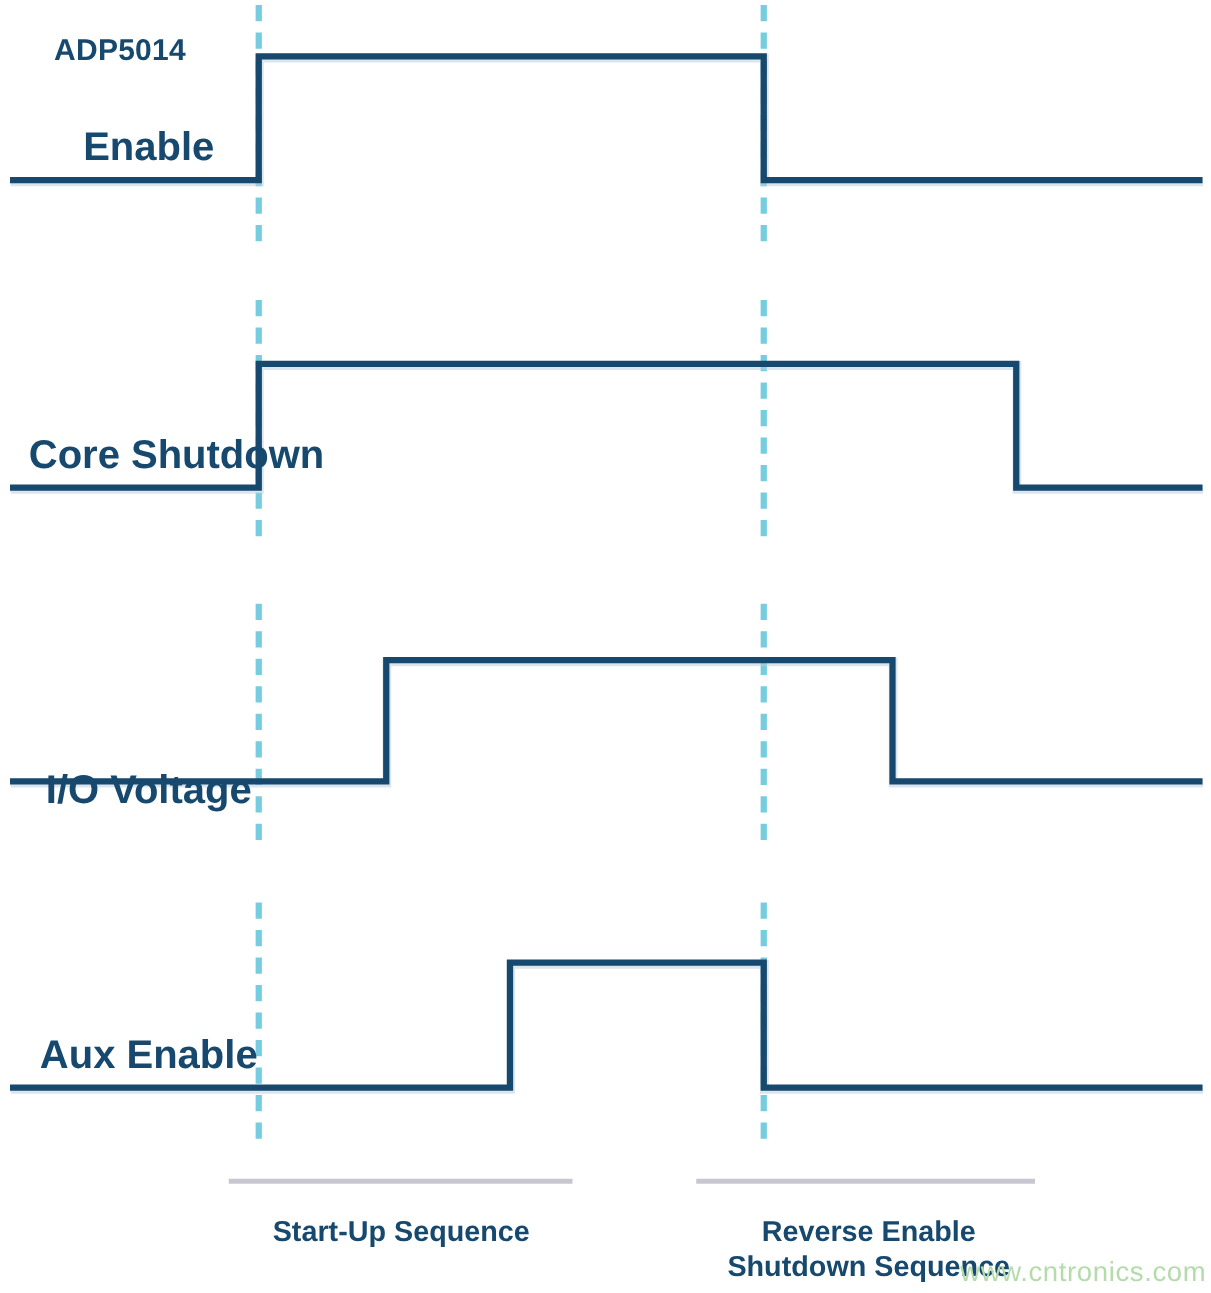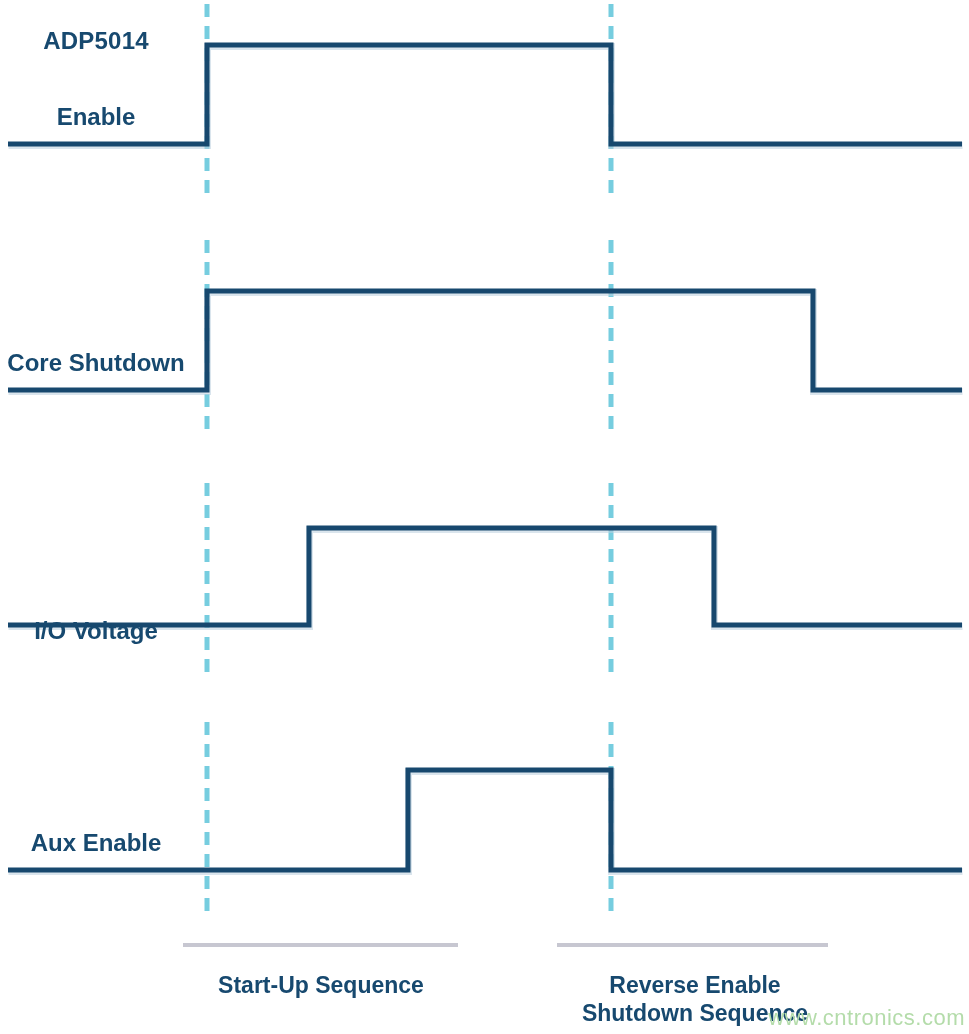--- a/index.html
+++ b/index.html
@@ -30,25 +30,26 @@
     font-weight: bold;
     color: var(--navy, #17496f);
     letter-spacing: 0.2px;
     margin-top: 15px;
   }
   .sig-label {
     position: absolute;
     left: 0;
     width: 192px;
     text-align: center;
-    font-size: 24px;
+    font-size: 32px;
     font-weight: bold;
     color: var(--navy, #17496f);
     line-height: 30px;
     white-space: nowrap;
+    padding-left: 23px;
   }
   .footer-label {
     position: absolute;
     top: 971px;
     width: 276px;
     text-align: center;
     font-size: 23px;
     font-weight: bold;
     color: var(--navy, #17496f);
     line-height: 28px;

